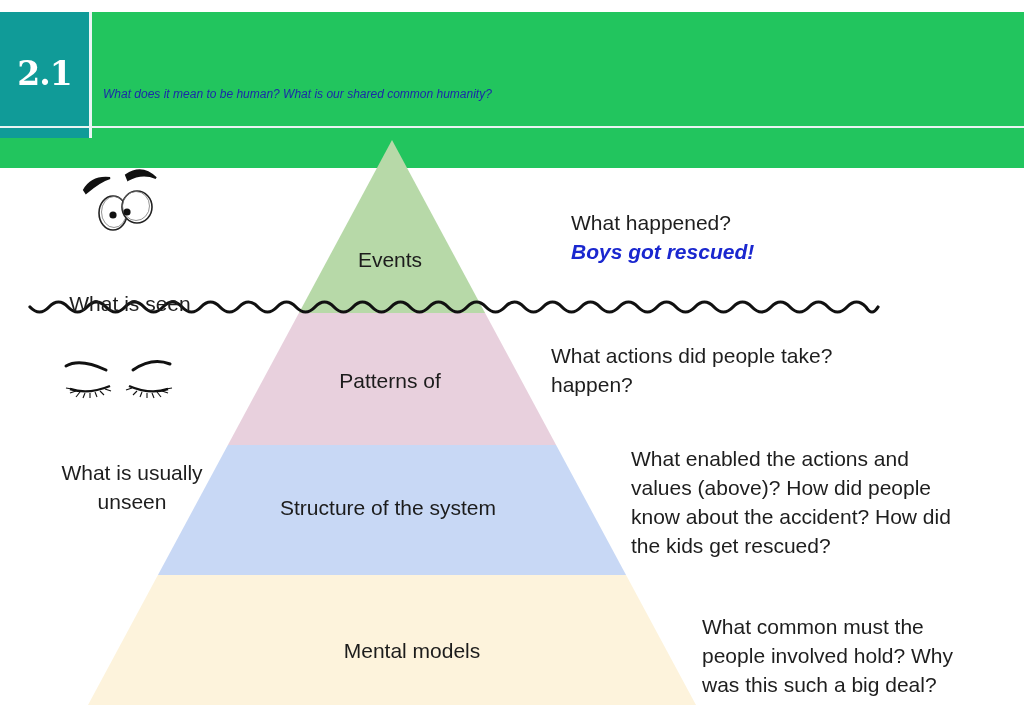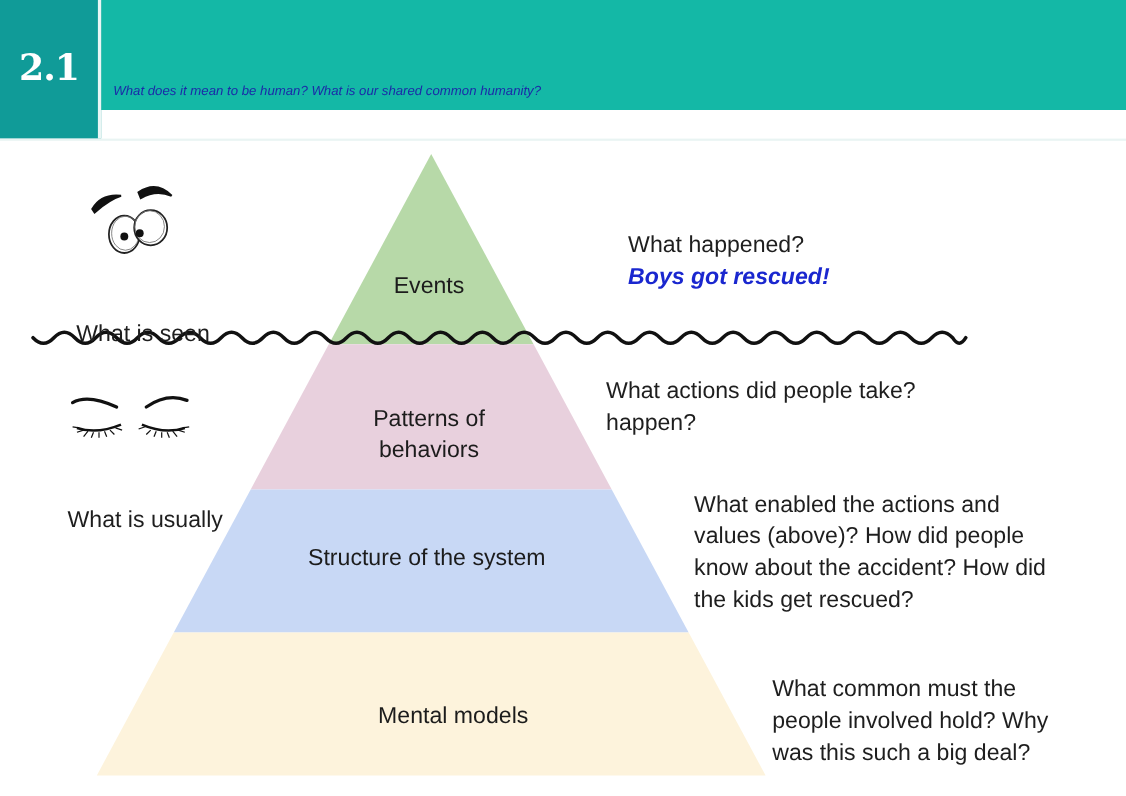--- a/index.html
+++ b/index.html
@@ -2,22 +2,22 @@
 <html><head>
 <meta charset="utf-8">
 <style>
   html, body { margin: 0; padding: 0; }
   body {
     width: 1024px; height: 724px; position: relative; overflow: hidden;
     background: #ffffff;
     font-family: "DejaVu Sans", sans-serif;
   }
   .header {
-    position: absolute; left: 0; top: 0; width: 1024px; height: 100px;
-    background: #14b8a6;
+    position: absolute; left: 0; top: 12px; width: 1024px; height: 156px;
+    background: #22c55e;
   }
   .badge {
     position: absolute; left: 0; top: 0; width: 92px; height: 126px;
     background: #109b98;
     border-right: 3px solid #eaf6f5;
     box-sizing: border-box;
   }
   .badge-num {
     position: absolute; left: 0; top: 42px; width: 89px; text-align: center;
     font-family: "DejaVu Serif", serif; font-weight: bold; font-size: 33px;
@@ -98,26 +98,26 @@
         <line x1="157" y1="392" x2="161" y2="397"></line>
       <line x1="162" y1="391" x2="168" y2="393"></line>
         <line x1="166" y1="389" x2="172" y2="388"></line>
     </g>
   </g>
 </svg>
 
 <div class="lbl side-label" style="left:40px; top:255px; width:180px;">What is seen</div>
 <div class="lbl side-label" style="left:30px; top:424px; width:204px;">
   <div>What is usually</div>
+  <div>unseen</div>
 </div>
 
 <div class="lbl layer-label" style="left:300px; top:246px; width:180px;">Events</div>
 <div class="lbl layer-label" style="left:280px; top:367px; width:220px;">
   <div>Patterns of</div>
-  <div>behaviors</div>
 </div>
 <div class="lbl layer-label" style="left:228px; top:494px; width:320px;text-align:center;">Structure of the system</div>
 <div class="lbl layer-label" style="left:262px; top:626px; width:300px;margin-top:11px;">Mental models</div>
 
 <div class="q" style="left:571px; top:208px;">
   <div>What happened?</div>
   <div class="answer">Boys got rescued!</div>
 </div>
 <div class="q" style="left:551px; top:341px;">
   <div>What actions did people take?</div>

